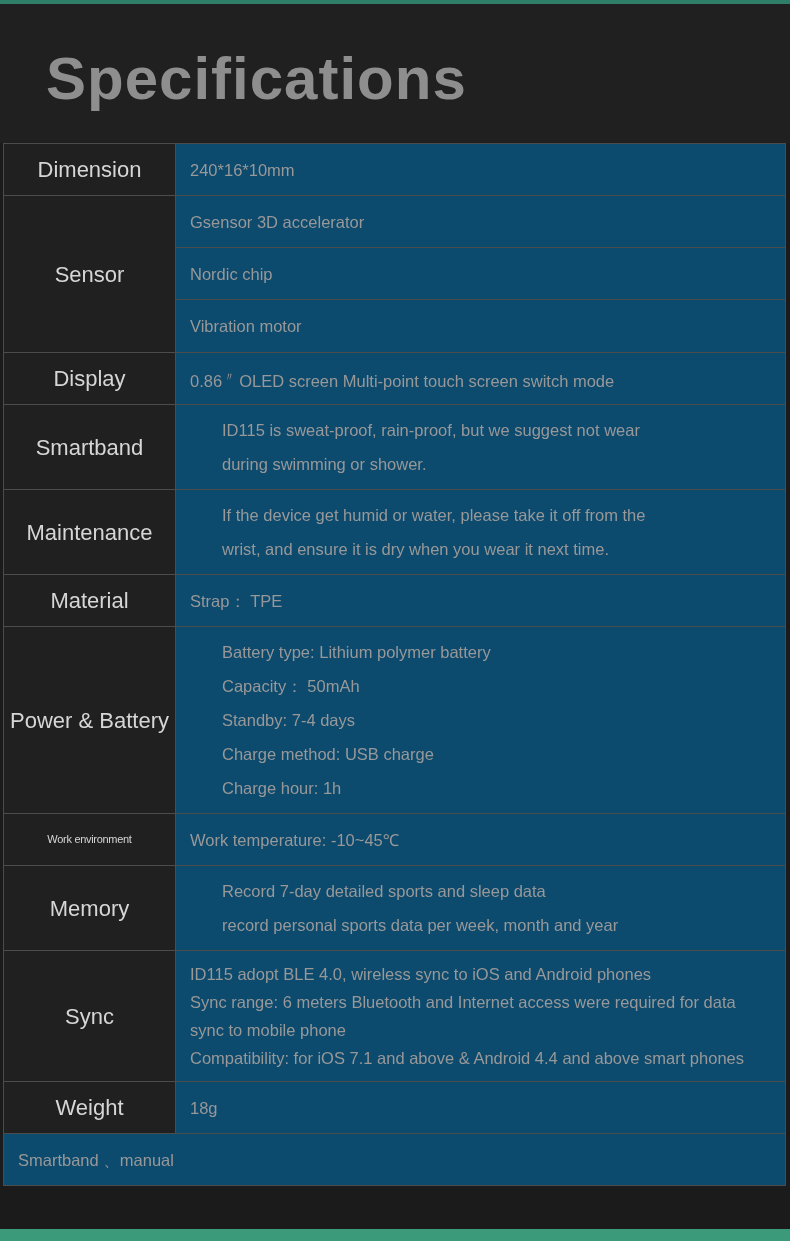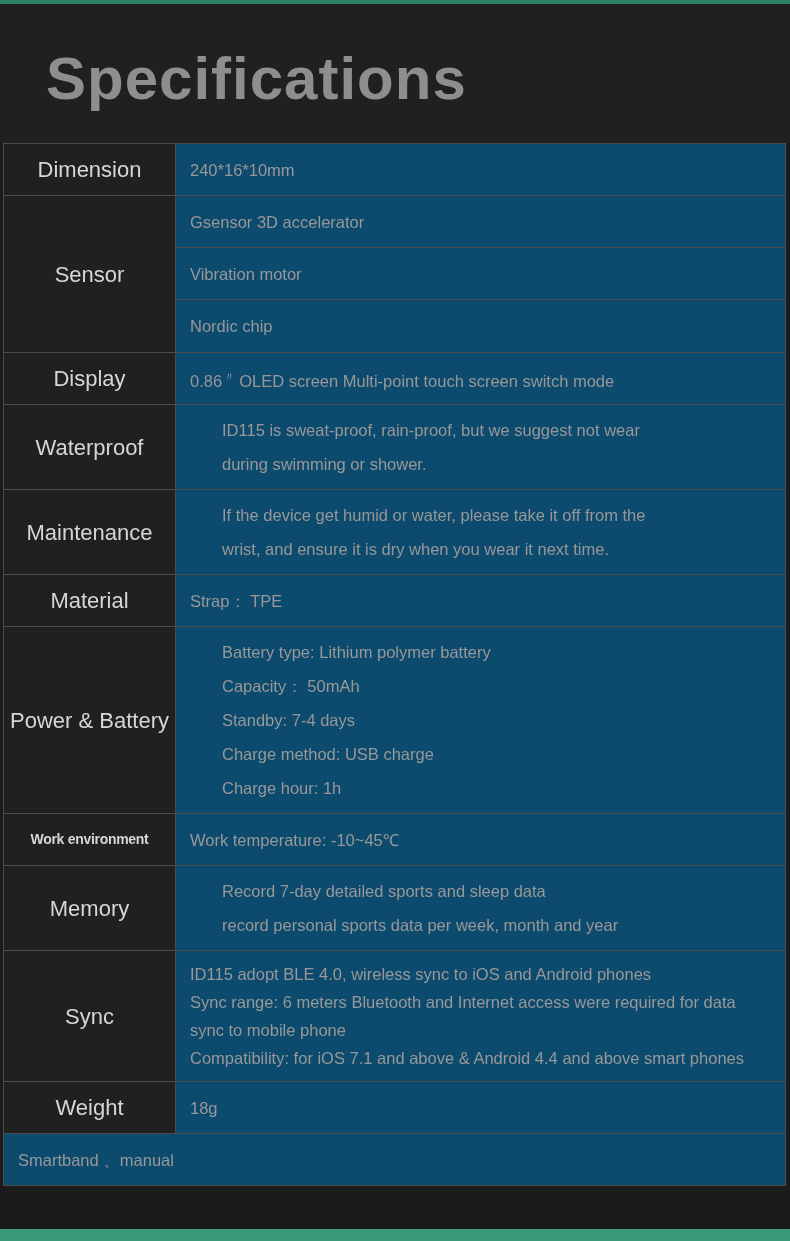--- a/index.html
+++ b/index.html
@@ -81,21 +81,21 @@
     border-right: 1px solid #4c4c4c;
     display: flex;
     align-items: center;
     justify-content: center;
     text-align: center;
     padding: 6px 4px;
     font-size: 22px;
     color: #d6d6d6;
     line-height: 21px;
   }
-  .cell-label.tight { font-size: 14px; letter-spacing: -0.3px; font-weight: bold; }
+  .cell-label.tight { font-size: 11px; letter-spacing: -0.3px; }
 
   .cell-value {
     flex: 1 1 auto;
     background: #0c4a6e;
     display: flex;
     flex-direction: column;
     justify-content: center;
     padding: 8px 0 8px 14px;
     font-size: 16.5px;
     color: #989898;
@@ -153,37 +153,37 @@
       </div>
     </div>
 
     <div class="spec-row">
       <div class="cell-label">Sensor</div>
       <div class="cell-value sub">
         <div class="subrow">
           <span class="vline">Gsensor 3D accelerator</span>
         </div>
         <div class="subrow">
+          <span class="vline">Nordic chip</span>
+        </div>
+        <div class="subrow">
           <span class="vline">Vibration motor</span>
         </div>
-        <div class="subrow">
-          <span class="vline">Nordic chip</span>
-        </div>
       </div>
     </div>
 
     <div class="spec-row">
       <div class="cell-label">Display</div>
       <div class="cell-value">
         <span class="vline"><span>0.86</span><span class="sup-inch">〃</span><span>OLED screen Multi-point touch screen switch mode</span></span>
       </div>
     </div>
 
     <div class="spec-row">
-      <div class="cell-label">Waterproof</div>
+      <div class="cell-label">Smartband</div>
       <div class="cell-value roomy">
         <span class="vline">ID115 is sweat-proof, rain-proof, but we suggest not wear</span>
         <span class="vline">during swimming or shower.</span>
       </div>
     </div>
 
     <div class="spec-row">
       <div class="cell-label">Maintenance</div>
       <div class="cell-value roomy">
         <span class="vline">If the device get humid or water, please take it off from the</span>

